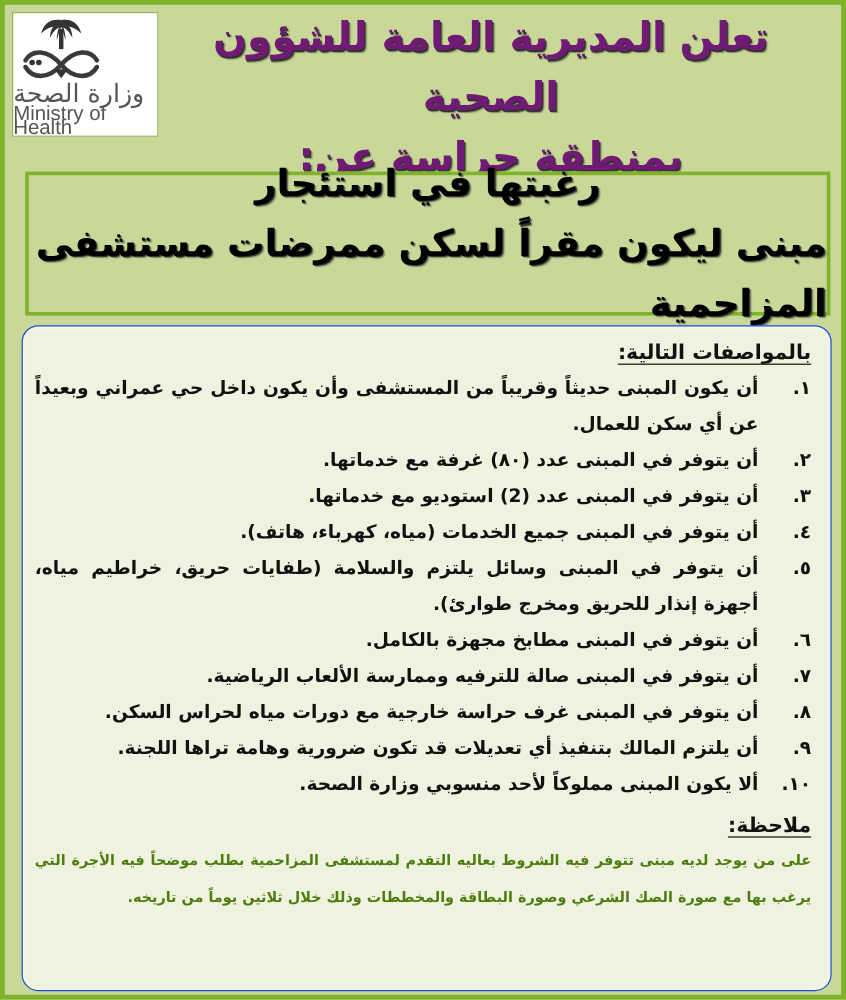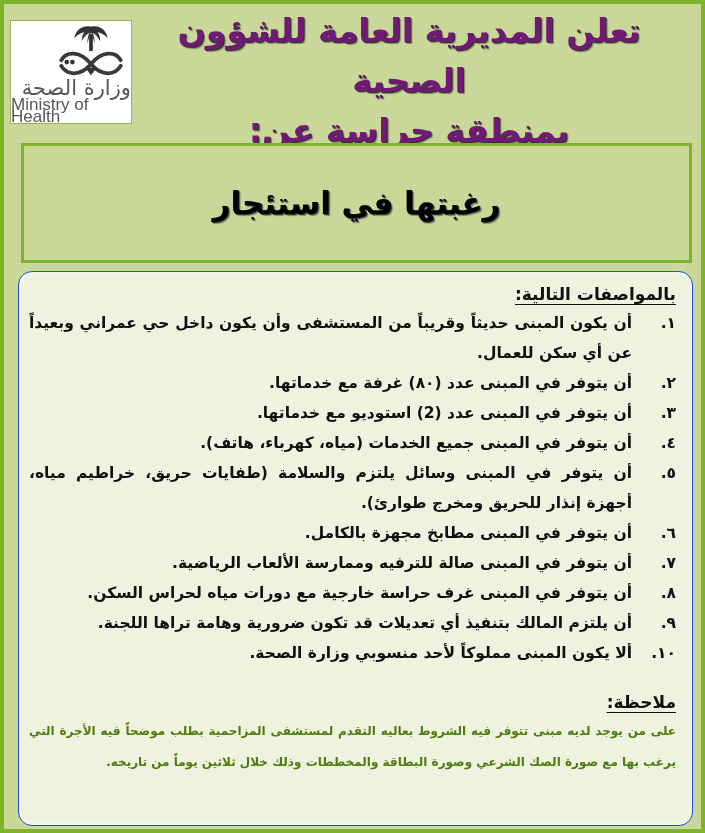--- a/index.html
+++ b/index.html
@@ -12,21 +12,21 @@
     position: absolute; left: 0; top: 0;
     width: 705px; height: 833px; box-sizing: border-box;
     border: 4px solid #7fb32a;
     background: #c9d899;
   }
   .logo {
     position: absolute; left: 6px; top: 6px;
     width: 122px; height: 104px;
     background: #ffffff; border: 1px solid #9ab35a;
     box-sizing: border-box;
-    display: flex; flex-direction: column; align-items: flex-end; margin-top: 10px;
+    display: flex; flex-direction: column; align-items: flex-start;
   }
   .logo svg { margin-top: 2px; }
   .logo-ar {
     font-family: "DejaVu Sans", sans-serif;
     font-size: 21px; color: #555; line-height: 22px; margin-top: 0px;
     direction: rtl;
   }
   .logo-en {
     font-family: "Liberation Sans", sans-serif;
     font-size: 17px; color: #555; line-height: 12px;
@@ -63,21 +63,21 @@
     font-weight: bold; font-size: 17px; line-height: 24px;
     text-decoration: underline; text-underline-offset: 4px;
     color: #111; margin: 4px 0 2px 0;
   }
   .spec-list { list-style: none; margin: 0; padding: 0; }
   .spec-item {
     display: flex; font-weight: bold; font-size: 15.5px; line-height: 30px; color: #111;
   }
   .spec-num { width: 44px; flex: 0 0 44px; text-align: right; }
   .spec-text { flex: 1; text-align: justify; }
-  .note-heading { margin-top: 22px; }
+  .note-heading { margin-top: 8px; }
   .note-text {
     font-weight: bold; font-size: 12px; line-height: 31px; color: #4d7c0f;
     text-align: justify; margin-top: 2px;
   }
 </style>
 </head>
 <body>
 
 <div class="frame">
 
@@ -106,20 +106,21 @@
     <div class="logo-en">Ministry of Health</div>
   </div>
 
   <div class="header-title">
     <div>تعلن المديرية العامة للشؤون الصحية</div>
     <div>بمنطقة حراسة عن:</div>
   </div>
 
   <div class="subject-box">
     <div class="subject-line">رغبتها في استئجار</div>
+    <div class="subject-line">مبنى ليكون مقراً لسكن ممرضات مستشفى المزاحمية</div>
   </div>
 
   <div class="specs-panel">
     <div class="section-heading">بالمواصفات التالية:</div>
     <ul class="spec-list">
       <li class="spec-item">
         <span class="spec-num">١.</span>
         <span class="spec-text">أن يكون المبنى حديثاً وقريباً من المستشفى وأن يكون داخل حي عمراني وبعيداً عن أي سكن للعمال.</span>
       </li>
       <li class="spec-item">

